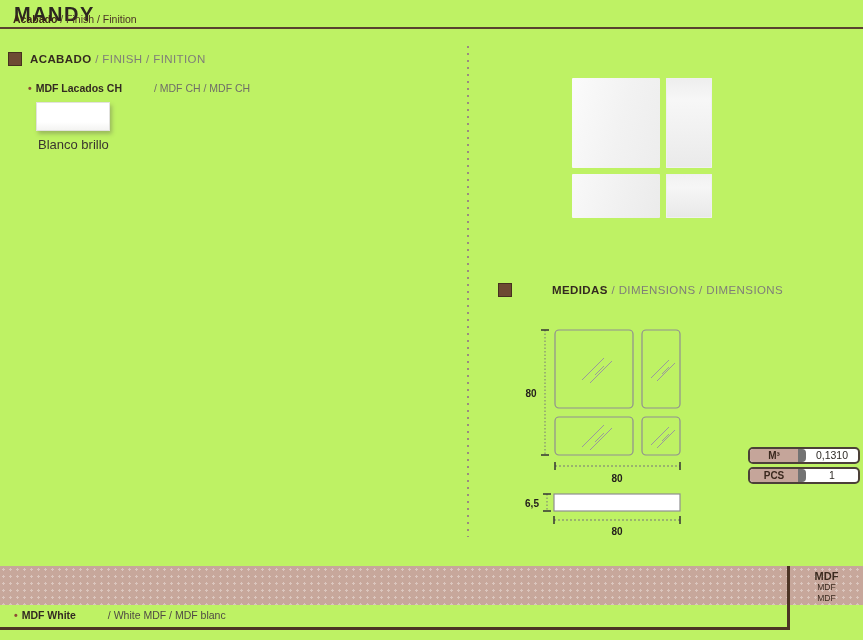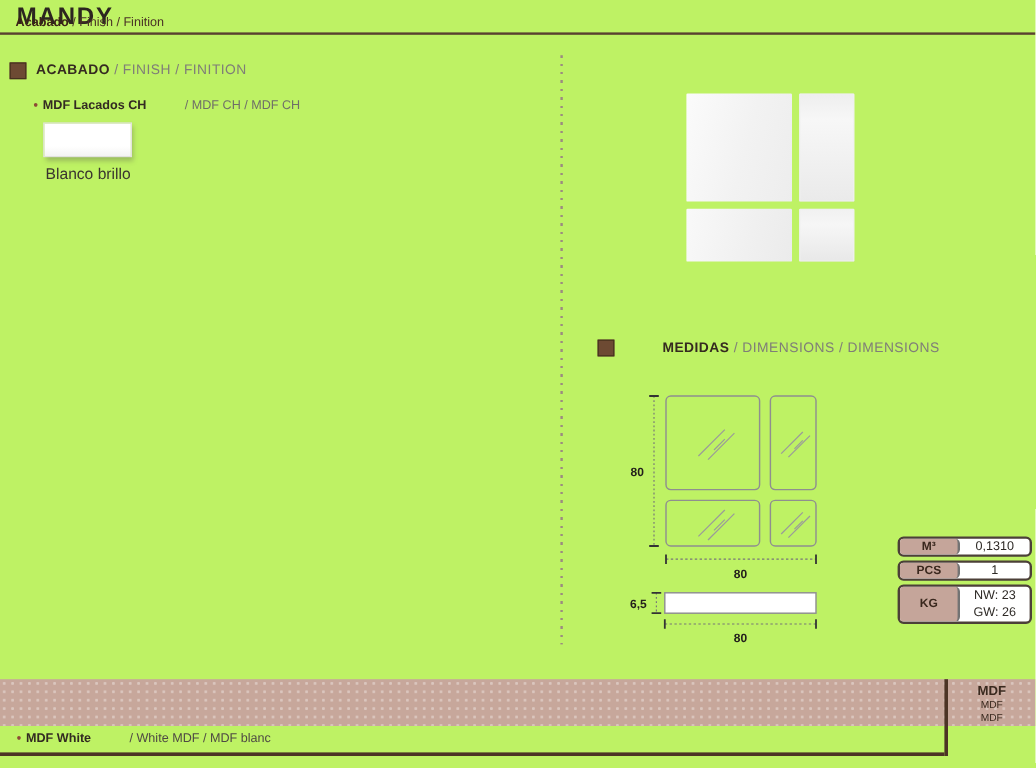--- a/index.html
+++ b/index.html
@@ -53,21 +53,21 @@
   
   .svgwrap{position:absolute;}
   text.dim{font-family:"Liberation Sans",sans-serif;font-size:10px;font-weight:bold;fill:#24201c;}
   
   .specs{position:absolute;left:748px;top:447px;width:112px;}
   .spec-row{
     display:flex;align-items:stretch;border:2px solid #4c4038;border-radius:5px;
     background:#fff;margin-bottom:3px;box-sizing:border-box;overflow:hidden;
   }
   .spec-label{
-    width:48px;background:#c5a59a;border-right:2px solid #737373;
+    width:48px;background:#c5a59a;border-right:8px solid #737373;
     display:flex;align-items:center;justify-content:center;
     font-size:10px;font-weight:bold;color:#3a281e;border-radius:0 4px 4px 0;
   }
   .spec-value{
     flex:1;display:flex;flex-direction:column;align-items:center;justify-content:center;
     font-size:10.5px;color:#2e2a26;line-height:1.25;padding:1px 0;
   }
   .spec-row.h1{height:17px;}
   .spec-row.h2{height:33px;}
   
@@ -181,27 +181,20 @@
 
   <div class="specs">
     <div class="spec-row h1">
       <div class="spec-label">M³</div>
       <div class="spec-value">0,1310</div>
     </div>
     <div class="spec-row h1">
       <div class="spec-label">PCS</div>
       <div class="spec-value">1</div>
     </div>
-    <div class="spec-row h2">
-      <div class="spec-label">KG</div>
-      <div class="spec-value">
-        <span>NW: 23</span>
-        <span>GW: 26</span>
-      </div>
-    </div>
   </div>
 
   <div class="band"></div>
   <div class="band-text">
     <span class="band-bold">Acabado</span><span class="band-rest"> / Finish / Finition</span>
   </div>
   <div class="mdf-col">
     <div class="mdf-1">MDF</div>
     <div class="mdf-2">MDF</div>
     <div class="mdf-2">MDF</div>

